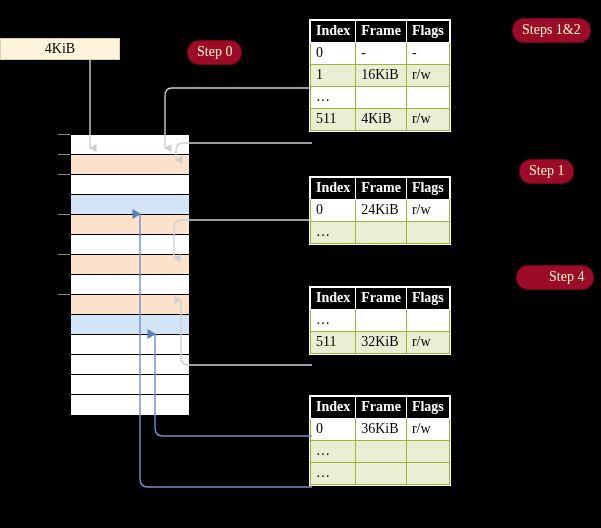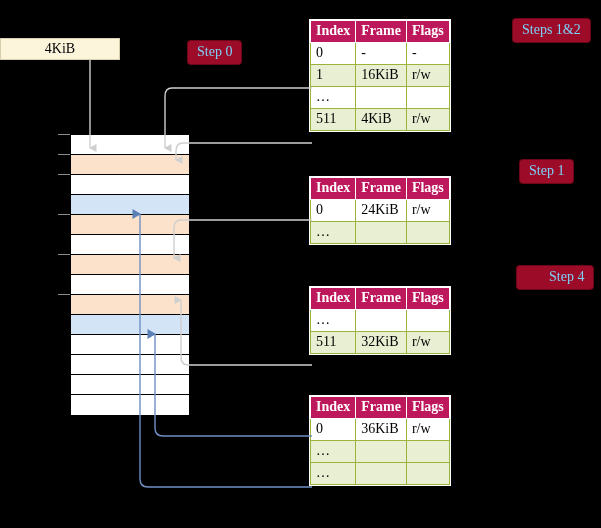--- a/index.html
+++ b/index.html
@@ -13,26 +13,26 @@
     position: relative;
     overflow: hidden;
     font-family: "Liberation Serif", "DejaVu Serif", serif;
     color: #000;
   }
 
   
   .badge {
     position: absolute;
     background: #9C0B28;
-    color: #7dd3fc;
+    color: #fef9c3;
     font-family: "Liberation Serif", "DejaVu Serif", serif;
     font-size: 14px;
     line-height: 1;
     padding: 4px 9px 5px 9px;
-    border-radius: 3px;
+    border-radius: 11px;
     white-space: nowrap;
     box-shadow: 0 0 0 1px #6d0618;
     text-align: center;
   }
 
   
   .kib-box {
     position: absolute;
     left: 0px;
     top: 38px;
@@ -89,21 +89,21 @@
     border: 1px solid #9ab43a;
     padding: 2px 5px 3px 5px;
     text-align: left;
     font-weight: normal;
     height: 19px;
     box-sizing: border-box;
     vertical-align: middle;
     white-space: nowrap;
   }
   .ptable th {
-    background: #be185d;
+    background: #000000;
     color: #ffffff;
     font-weight: bold;
     border-color: #ffffff;
   }
   .ptable tr.alt td { background: #E9EFD2; }
   .ptable tr.plain td { background: #ffffff; }
   .ptable td.hl { background: #FAF7A8; }
   .col-index { width: 58px; }
   .col-frame { width: 73px; margin-left: 48px; }
   .col-flags { width: 56px; }

